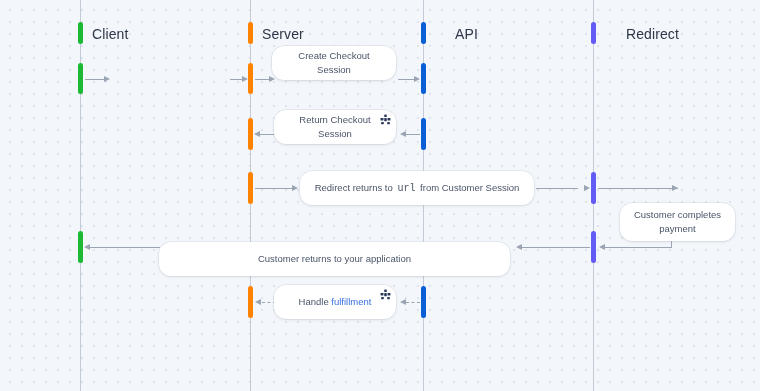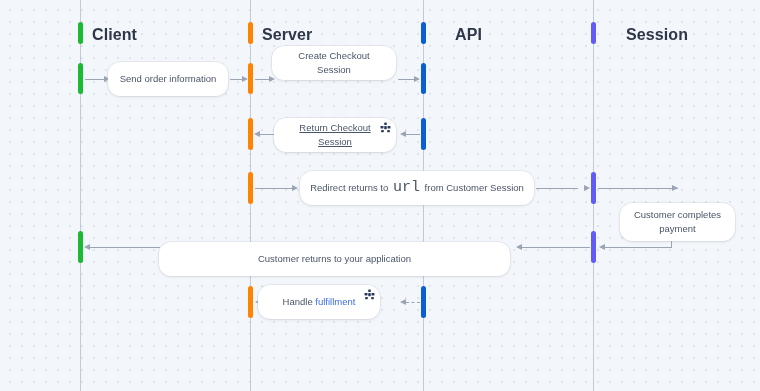--- a/index.html
+++ b/index.html
@@ -29,25 +29,24 @@
     width: 1px;
     background: #c3cbd6;
   }
   .actor-head {
     position: absolute;
     width: 5px;
     border-radius: 2.5px;
   }
   .actor-label {
     position: absolute;
-    font-size: 16px;
+    font-size: 14px;
     color: #2d3748;
     white-space: nowrap;
     letter-spacing: 0.1px;
-    font-weight: bold;
   }
 
   
   .activation {
     position: absolute;
     width: 5px;
     border-radius: 2.5px;
   }
 
   
@@ -61,21 +60,21 @@
     justify-content: center;
     text-align: center;
     color: #4a5568;
     font-size: 9.5px;
     line-height: 1.5;
     padding: 0 10px;
     box-sizing: border-box;
   }
   .msgbox .code {
     font-family: "Liberation Mono", monospace;
-    font-size: 15px;
+    font-size: 10px;
     color: #4a5568;
     padding: 0 2px;
   }
   .msgbox .link {
     color: #3b6fe0;
   }
 
   
   .badge-icon {
     position: absolute;
@@ -131,53 +130,50 @@
   <div class="actor-head" style="left:78px; top:22px; height:22px; background:#1bb934;"></div>
   <div class="actor-label" style="left:92px; top:26px;">Client</div>
 
   <div class="actor-head" style="left:248px; top:22px; height:22px; background:#ff8300;"></div>
   <div class="actor-label" style="left:262px; top:26px;text-align:right;">Server</div>
 
   <div class="actor-head" style="left:421px; top:22px; height:22px; background:#0b5fd4;"></div>
   <div class="actor-label" style="left:455px; top:26px;">API</div>
 
   <div class="actor-head" style="left:591px; top:22px; height:22px; background:#625bf6;"></div>
-  <div class="actor-label" style="left:626px; top:26px;">Session</div>
+  <div class="actor-label" style="left:626px; top:26px;">Redirect</div>
 
   <div class="activation" style="left:78px; top:63px; height:31px; background:#1bb934;"></div>
   <div class="activation" style="left:248px; top:63px; height:31px; background:#ff8300;"></div>
   <div class="activation" style="left:421px; top:63px; height:31px; background:#0b5fd4;"></div>
 
   <div class="arrow-line" style="left:85px; top:79px; width:22px;"></div>
   <div class="arrow-head right" style="left:104px; top:75.5px;"></div>
 
-  <div class="msgbox" style="left:108px; top:62px; width:120px; height:34px;">
-    <span>Send order information</span>
-  </div>
 
   <div class="arrow-line" style="left:230px; top:79px; width:16px;"></div>
   <div class="arrow-head right" style="left:242px; top:75.5px;"></div>
 
   <div class="arrow-line" style="left:255px; top:79px; width:18px;"></div>
   <div class="arrow-head right" style="left:269px; top:75.5px;"></div>
 
   <div class="msgbox" style="left:272px; top:46px; width:124px; height:34px;">
     <span>Create Checkout Session</span>
   </div>
 
   <div class="arrow-line" style="left:398px; top:79px; width:18px;"></div>
   <div class="arrow-head right" style="left:414px; top:75.5px;"></div>
 
   <div class="activation" style="left:248px; top:118px; height:32px; background:#ff8300;"></div>
   <div class="activation" style="left:421px; top:118px; height:32px; background:#0b5fd4;"></div>
 
   <div class="arrow-line" style="left:258px; top:134px; width:18px;"></div>
   <div class="arrow-head left" style="left:254px; top:130.5px;"></div>
 
-  <div class="msgbox" style="left:274px; top:118px; width:122px; height:34px;text-decoration:underline;">
+  <div class="msgbox" style="left:274px; top:110px; width:122px; height:34px;">
     <span>Return Checkout Session</span>
     <svg class="badge-icon" viewBox="0 0 12 12">
       <rect x="4.6" y="0.6" width="2.8" height="2.6" rx="0.5" fill="#2b3a5c"></rect>
       <rect x="0.6" y="4.4" width="3.2" height="2.6" rx="0.5" fill="#2b3a5c"></rect>
       <rect x="8.2" y="4.4" width="3.2" height="2.6" rx="0.5" fill="#2b3a5c"></rect>
       <rect x="4.6" y="4.4" width="2.8" height="3.4" rx="0.5" fill="#2b3a5c"></rect>
       <rect x="1.2" y="8.8" width="3.0" height="2.4" rx="0.5" fill="#2b3a5c"></rect>
       <rect x="7.8" y="8.8" width="3.0" height="2.4" rx="0.5" fill="#2b3a5c"></rect>
     </svg>
   </div>
@@ -223,21 +219,21 @@
 
   <div class="arrow-line" style="left:522px; top:247px; width:68px;"></div>
   <div class="arrow-head left" style="left:516px; top:243.5px;"></div>
 
   <div class="activation" style="left:248px; top:286px; height:32px; background:#ff8300;"></div>
   <div class="activation" style="left:421px; top:286px; height:32px; background:#0b5fd4;"></div>
 
   <div class="arrow-line dashed" style="left:262px; top:302px; width:14px;"></div>
   <div class="arrow-head left" style="left:255px; top:298.5px;"></div>
 
-  <div class="msgbox" style="left:258px; top:285px; width:122px; height:34px;">
+  <div class="msgbox" style="left:274px; top:285px; width:122px; height:34px;">
     <span>
       <span>Handle </span><span class="link">fulfillment</span>
     </span>
     <svg class="badge-icon" viewBox="0 0 12 12">
       <rect x="4.6" y="0.6" width="2.8" height="2.6" rx="0.5" fill="#2b3a5c"></rect>
       <rect x="0.6" y="4.4" width="3.2" height="2.6" rx="0.5" fill="#2b3a5c"></rect>
       <rect x="8.2" y="4.4" width="3.2" height="2.6" rx="0.5" fill="#2b3a5c"></rect>
       <rect x="4.6" y="4.4" width="2.8" height="3.4" rx="0.5" fill="#2b3a5c"></rect>
       <rect x="1.2" y="8.8" width="3.0" height="2.4" rx="0.5" fill="#2b3a5c"></rect>
       <rect x="7.8" y="8.8" width="3.0" height="2.4" rx="0.5" fill="#2b3a5c"></rect>

